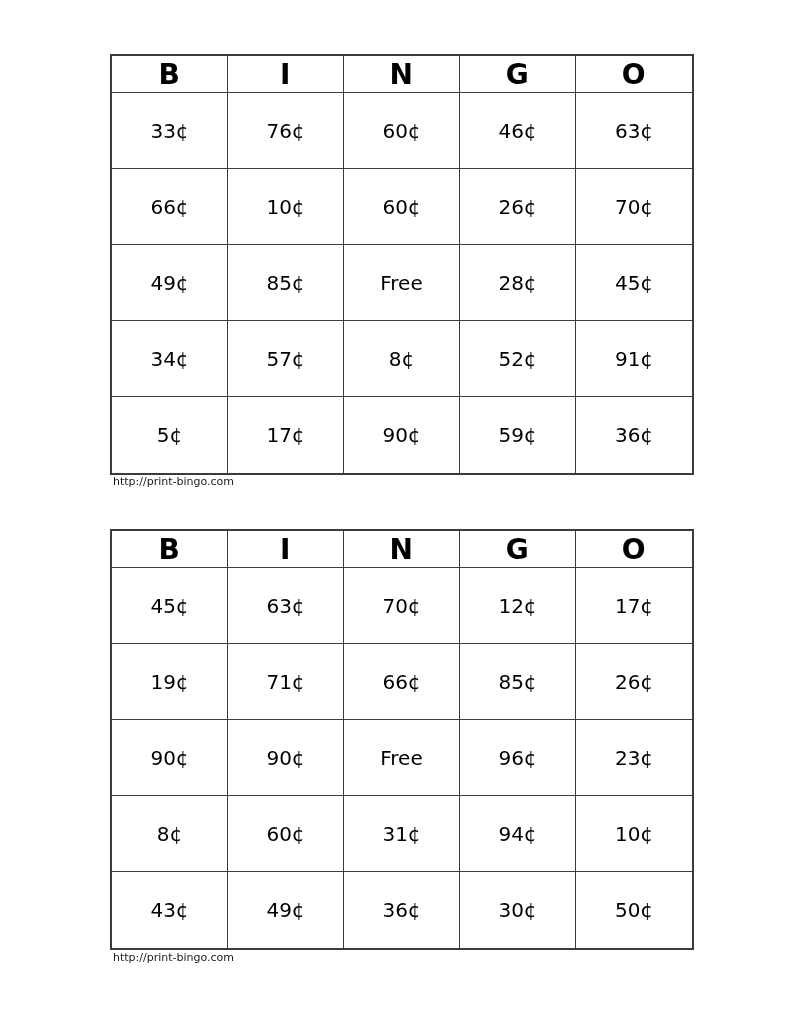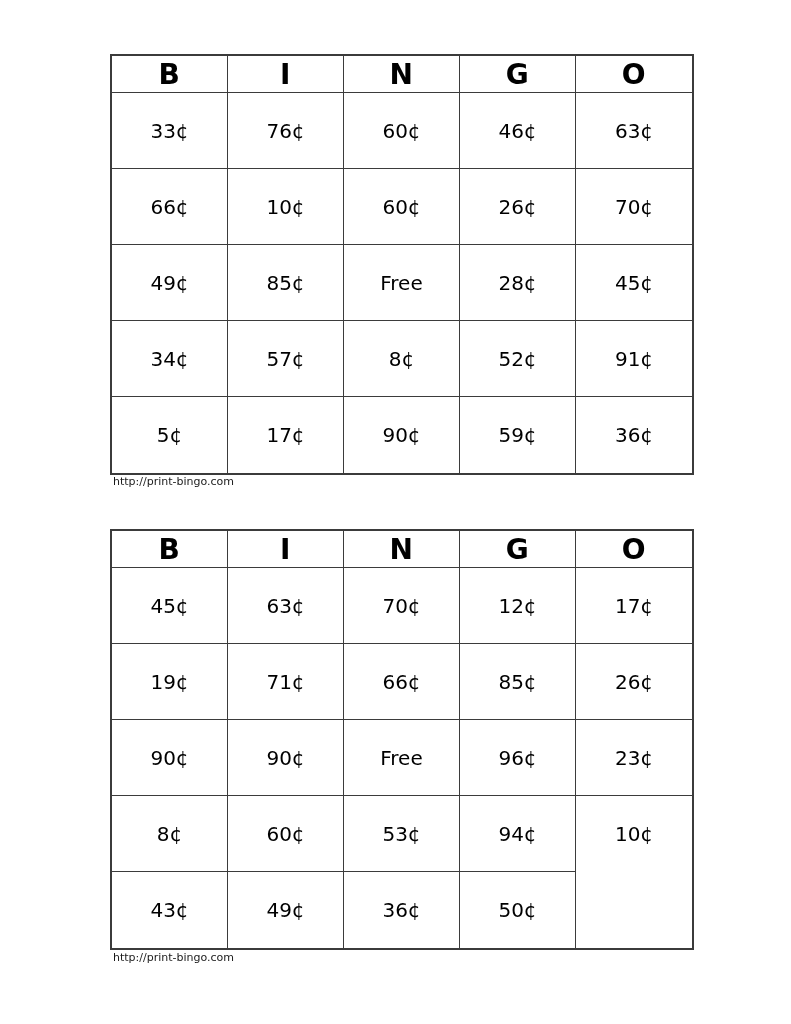--- a/index.html
+++ b/index.html
@@ -122,24 +122,25 @@
     <div class="cell">26¢</div>
 
     <div class="cell">90¢</div>
     <div class="cell">90¢</div>
     <div class="cell">Free</div>
     <div class="cell">96¢</div>
     <div class="cell">23¢</div>
 
     <div class="cell">8¢</div>
     <div class="cell">60¢</div>
-    <div class="cell">53¢</div>
+    <div class="cell">31¢</div>
     <div class="cell">94¢</div>
     <div class="cell">10¢</div>
 
     <div class="cell">43¢</div>
     <div class="cell">49¢</div>
     <div class="cell">36¢</div>
+    <div class="cell">30¢</div>
     <div class="cell">50¢</div>
   </div>
   <div class="footer-url footer-url-2">http://print-bingo.com</div>
 
 </div>
 
 </body></html>

